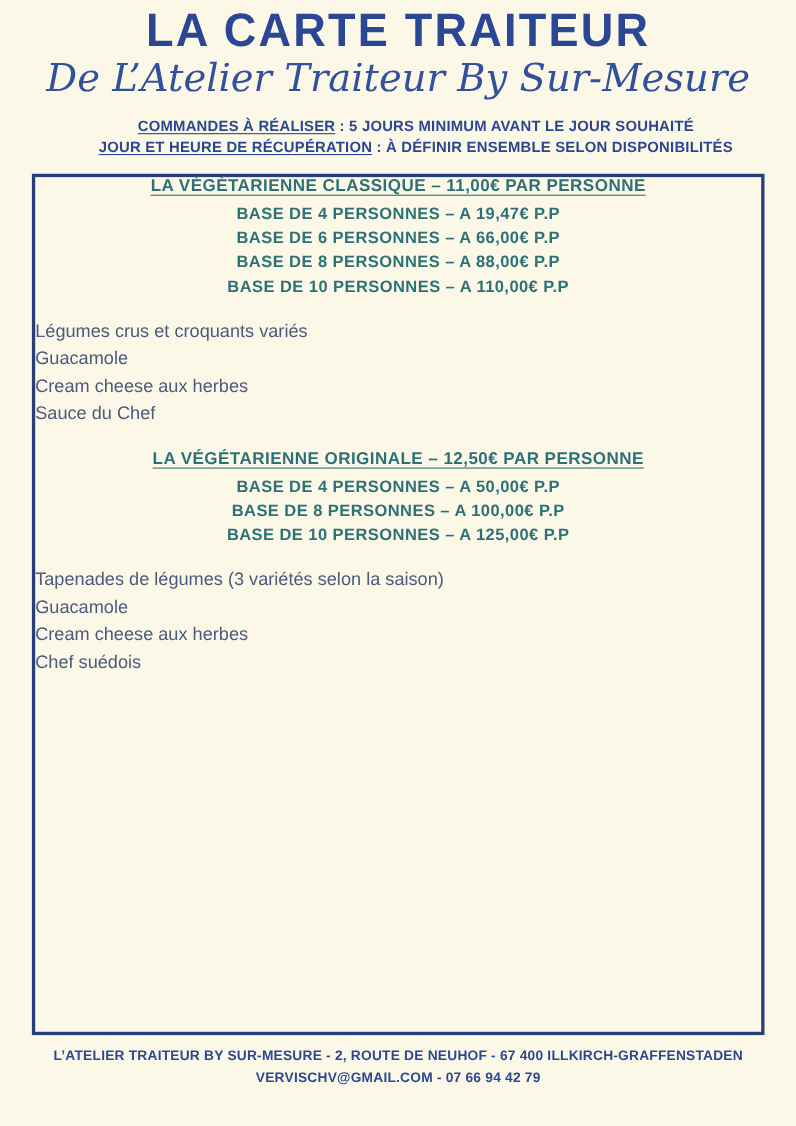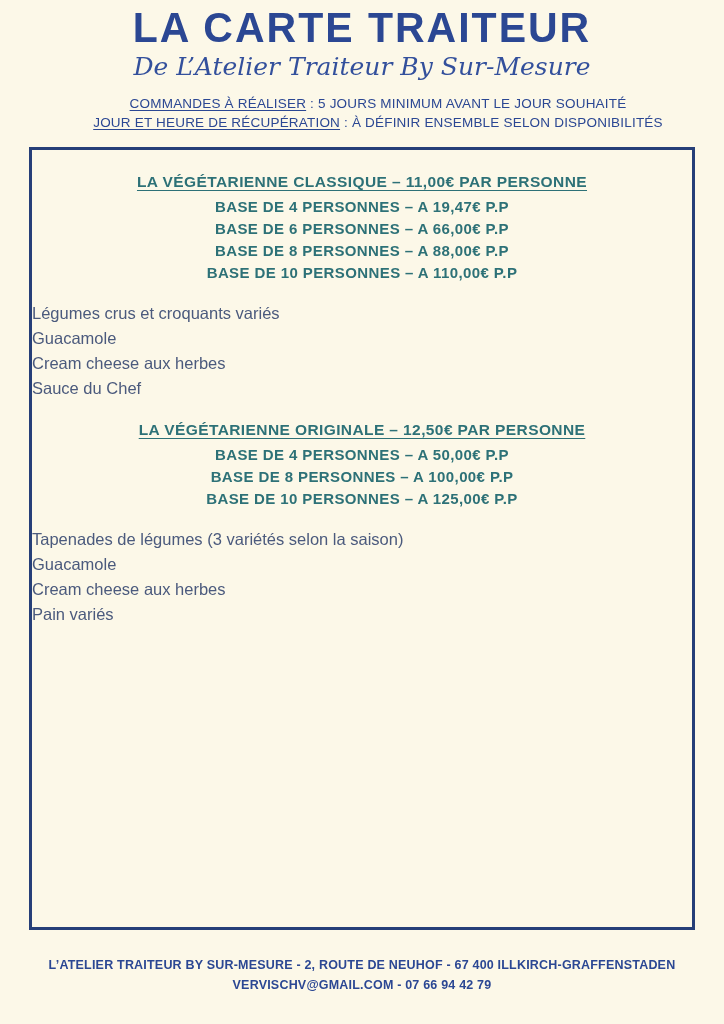--- a/index.html
+++ b/index.html
@@ -20,40 +20,39 @@
     font-size: 41px;
     letter-spacing: 2px;
     color: #2b4793;
     transform: scaleY(1.04);
   }
   .page-subtitle {
     margin-top: 1px;
     text-align: center;
     font-family: "DejaVu Serif", serif;
     font-style: italic;
-    font-size: 25px;
+    font-size: 35px;
     color: #33509c;
   }
   .notice {
     margin-top: 13px;
     text-align: center;
     font-size: 13.5px;
-    font-weight: normal;
+    font-weight: bold;
     color: #2b4793;
     line-height: 19px;
     letter-spacing: 0.2px;
     margin-left: 32px;
   }
   .notice .u { text-decoration: underline; text-underline-offset: 2px; }
   .menu-box {
     width: 666px;
     height: 783px;
     margin: 15px auto 0 auto;
     border: 3px solid #263f78;
-    padding-top: 23px;
   }
   .section-heading {
     text-align: center;
     color: #2d7177;
     font-weight: bold;
     font-size: 15.5px;
     letter-spacing: 0.4px;
     text-decoration: underline;
     text-underline-offset: 3px;
     margin-bottom: 5px;
@@ -68,21 +67,21 @@
   }
   .items {
     margin-top: 17px;
     text-align: left;
     color: #4b5a7d;
     font-size: 16.5px;
     line-height: 25px;
   }
   .section + .section { margin-top: 20px; }
   .footer {
-    margin-top: 25px;
+    margin-top: 9px;
     text-align: center;
     color: #2b4793;
     font-weight: bold;
     font-size: 12.5px;
     line-height: 20px;
     letter-spacing: 0.2px;
   }
 </style>
 </head>
 <body>
@@ -113,21 +112,21 @@
 
   <div class="section">
     <div class="section-heading">LA VÉGÉTARIENNE ORIGINALE – 12,50€ PAR PERSONNE</div>
     <div class="base-line">BASE DE 4 PERSONNES – A 50,00€ P.P</div>
     <div class="base-line">BASE DE 8 PERSONNES – A 100,00€ P.P</div>
     <div class="base-line">BASE DE 10 PERSONNES – A 125,00€ P.P</div>
     <div class="items">
       <div>Tapenades de légumes (3 variétés selon la saison)</div>
       <div>Guacamole</div>
       <div>Cream cheese aux herbes</div>
-      <div>Pain variés</div>
+      <div>Chef suédois</div>
     </div>
   </div>
 
 </div>
 
 <div class="footer">
   <div>L’ATELIER TRAITEUR BY SUR-MESURE - 2, ROUTE DE NEUHOF - 67 400 ILLKIRCH-GRAFFENSTADEN</div>
   <div>VERVISCHV@GMAIL.COM - 07 66 94 42 79</div>
 </div>
 

